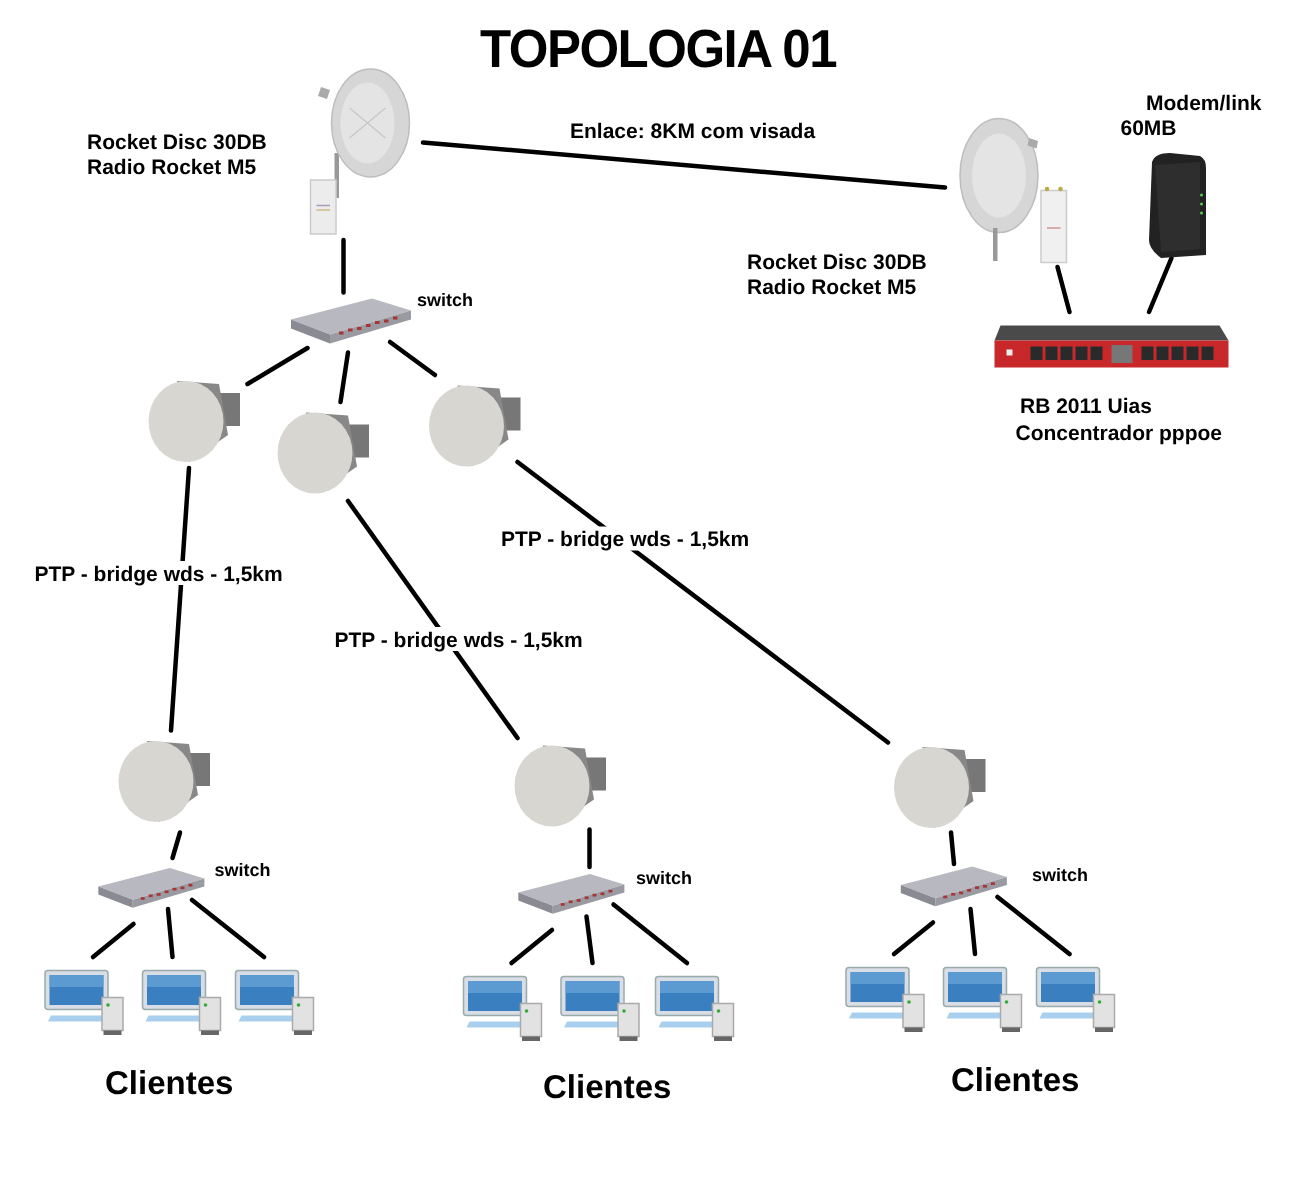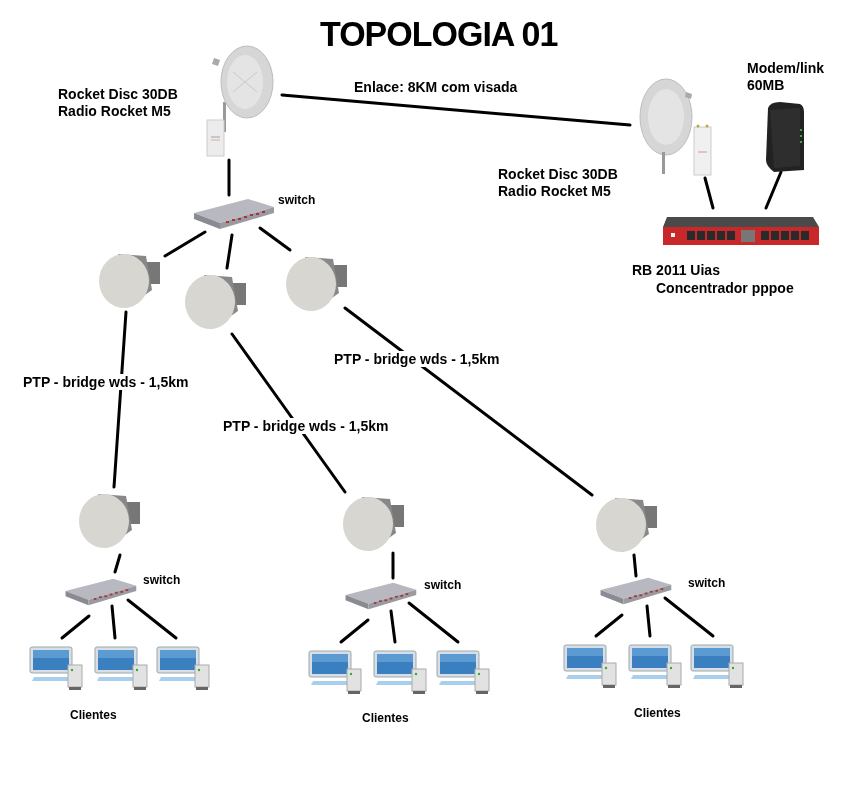--- a/index.html
+++ b/index.html
@@ -3,21 +3,21 @@
 <meta charset="utf-8">
 <style>
   html, body { margin:0; padding:0; background:#ffffff; }
   body { width:862px; height:800px; position:relative; overflow:hidden; font-family:"Liberation Sans", sans-serif; }
   .stage { position:absolute; left:0; top:0; width:862px; height:580px; }
   svg.links { position:absolute; left:0; top:0; width:862px; height:800px; }
   .txt { position:absolute; color:#000; font-weight:bold; font-family:"Liberation Sans", sans-serif; white-space:nowrap; line-height:1.15; }
   .title { font-size:34px; letter-spacing:-1px; font-weight:bold; transform:scaleY(1.05); }
   .lbl14 { font-size:14px; }
   .lbl16 { font-size:12px; }
-  .lbl18 { font-size:12px; }
+  .lbl18 { font-size:22px; }
   .dev { position:absolute; }
 </style>
 </head>
 <body>
 
 <div class="stage">
 
   <svg class="links" viewBox="0 0 862 800">
     <g stroke="#000" stroke-width="3" fill="none" stroke-linecap="round">
 
@@ -51,30 +51,30 @@
       <line x1="647" y1="606" x2="650" y2="636"></line>
       <line x1="665" y1="598" x2="713" y2="636"></line>
     </g>
   </svg>
 
   <div class="txt title" style="left:320px;top:14px;">TOPOLOGIA 01</div>
 
   <div class="txt lbl14" style="left:58px;top:86px;">Rocket Disc 30DB</div>
   <div class="txt lbl14" style="left:58px;top:103px;">Radio Rocket M5</div>
 
-  <div class="txt lbl14" style="left:354px;top:79px;">Enlace: 8KM com visada</div>
+  <div class="txt lbl14" style="left:380px;top:79px;">Enlace: 8KM com visada</div>
 
   <div class="txt lbl14" style="left:498px;top:166px;">Rocket Disc 30DB</div>
   <div class="txt lbl14" style="left:498px;top:183px;">Radio Rocket M5</div>
 
-  <div class="txt lbl14" style="left:747px;top:60px;">Modem/link</div>
+  <div class="txt lbl14" style="left:764px;top:60px;">Modem/link</div>
   <div class="txt lbl14" style="left:747px;top:77px;text-align:center;">60MB</div>
 
-  <div class="txt lbl14" style="left:632px;top:262px;">RB 2011 Uias</div>
-  <div class="txt lbl14" style="left:656px;top:280px;">Concentrador pppoe</div>
+  <div class="txt lbl14" style="left:680px;top:262px;">RB 2011 Uias</div>
+  <div class="txt lbl14" style="left:677px;top:280px;">Concentrador pppoe</div>
 
   <div class="txt lbl16" style="left:278px;top:194px;">switch</div>
 
   <div class="txt lbl14" style="left:22px;top:374px;background:#fff;padding:0 1px;">PTP - bridge wds - 1,5km</div>
   <div class="txt lbl14" style="left:222px;top:418px;background:#fff;padding:0 1px;">PTP - bridge wds - 1,5km</div>
   <div class="txt lbl14" style="left:333px;top:351px;background:#fff;padding:0 1px;">PTP - bridge wds - 1,5km</div>
 
   <div class="txt lbl16" style="left:143px;top:574px;">switch</div>
   <div class="txt lbl16" style="left:424px;top:579px;">switch</div>
   <div class="txt lbl16" style="left:688px;top:577px;">switch</div>

